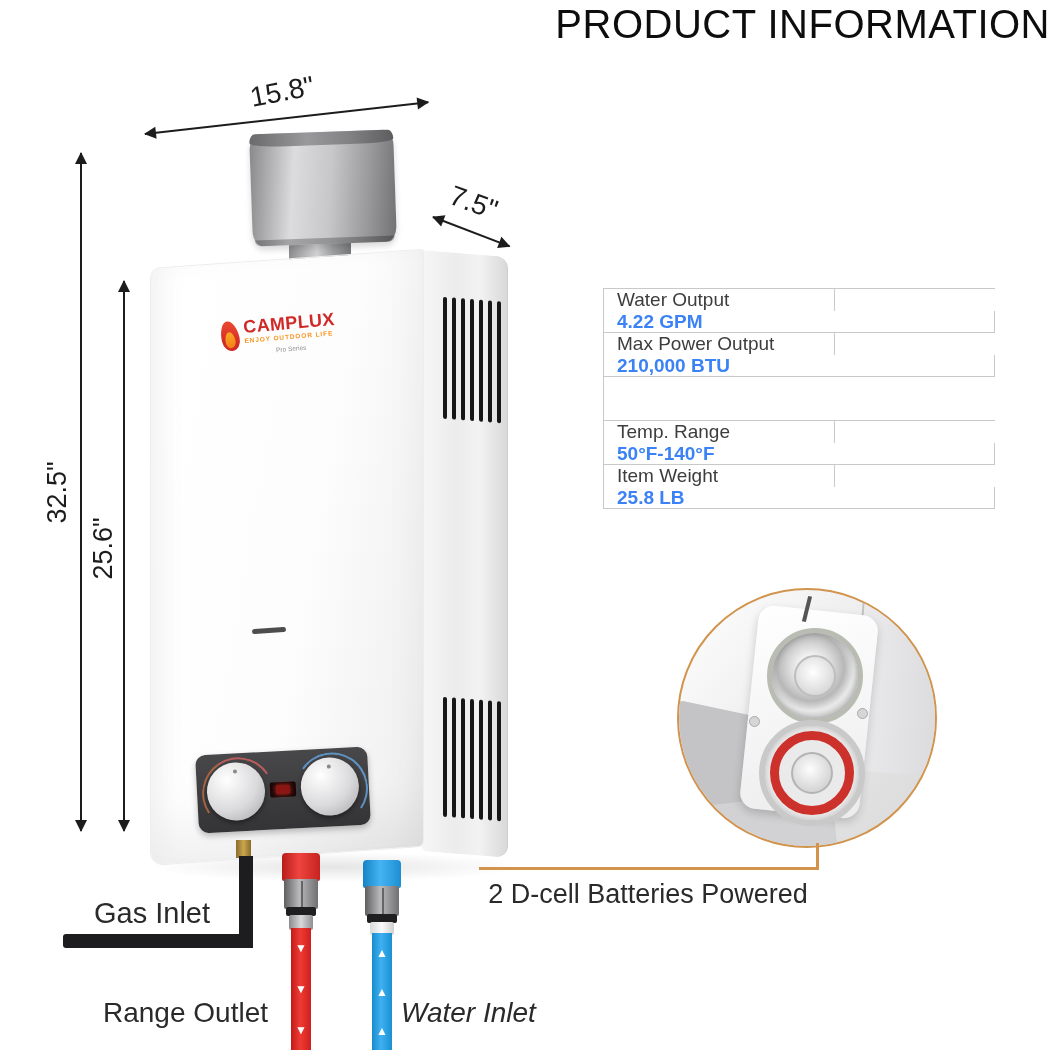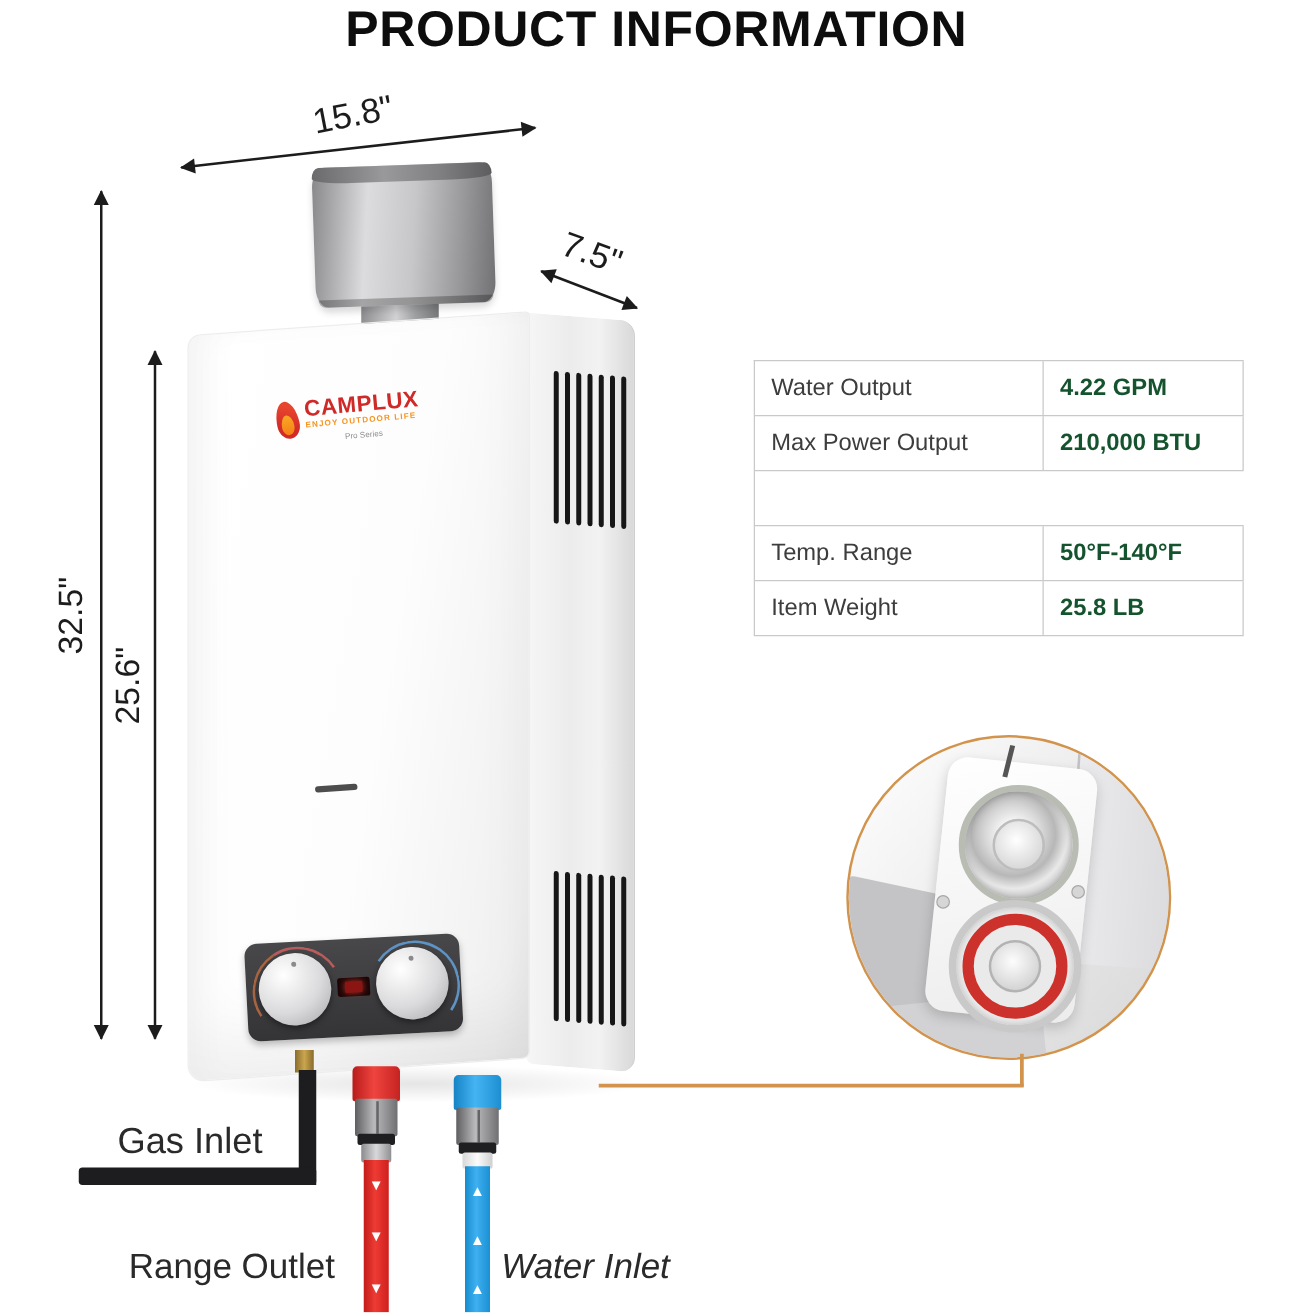--- a/index.html
+++ b/index.html
@@ -3,22 +3,22 @@
 <meta charset="utf-8">
 <style>
   html,body { margin:0; padding:0; background:#ffffff; }
   .canvas {
     position:relative; width:1050px; height:1050px; background:#ffffff;
     font-family:"Liberation Sans", sans-serif; overflow:hidden;
   }
 
   
   .page-title {
-    position:absolute; top:2px; left:0; width:1050px; text-align:center;
-    font-size:40px; font-weight:700; letter-spacing:0.5px; color:#0d0d0d;
+    position:absolute; top:2px; left:0; width:1050px; text-align:right;
+    font-size:40px; font-weight:400; letter-spacing:0.5px; color:#0d0d0d;
   }
 
   
   .vdim { position:absolute; width:2px; background:#1c1c1c; }
   .vdim::before { content:""; position:absolute; top:-1px; left:-5px;
     border-left:6px solid transparent; border-right:6px solid transparent; border-bottom:12px solid #1c1c1c; }
   .vdim::after { content:""; position:absolute; bottom:-1px; left:-5px;
     border-left:6px solid transparent; border-right:6px solid transparent; border-top:12px solid #1c1c1c; }
   .hdim { position:absolute; height:2px; background:#1c1c1c; }
   .hdim::before { content:""; position:absolute; left:-1px; top:-5px;
@@ -119,25 +119,25 @@
     justify-content:space-around; align-items:center; }
   .hose-red { left:291px; top:928px; height:122px;
     background:linear-gradient(90deg,#c21b1a,#ee3b34 45%,#cf201e); }
   .hose-blue { left:372px; top:933px; height:117px;
     background:linear-gradient(90deg,#168ccd,#3fb0f1 45%,#1a90d3); }
   .flow-arrow { color:#ffffff; font-size:12px; line-height:1; }
 
   
   .spec-table { position:absolute; left:603px; top:288px; width:391px;
     border-top:1px solid #c9c9c9; border-left:1px solid #c9c9c9; background:#ffffff; }
-  .spec-row { display:flex; height:43px; border-bottom:1px solid #c9c9c9; }
+  .spec-row { display:flex; height:43px; border-bottom:1px solid #c9c9c9;flex-direction:column; }
   .spec-label { width:217px; border-right:1px solid #c9c9c9; display:flex; align-items:center;
     padding-left:13px; font-size:19px; color:#3d3d3d; font-weight:500; }
   .spec-value { flex:1; display:flex; align-items:center; padding-left:13px;
-    font-size:19px; color:#14532d; font-weight:700; border-right:1px solid #c9c9c9; }
+    font-size:19px; color:#3b82f6; font-weight:700; border-right:1px solid #c9c9c9; }
 
   
   .inset { position:absolute; left:677px; top:588px; width:256px; height:256px; border-radius:50%;
     border:2px solid #d2944d; overflow:hidden;
     background:linear-gradient(130deg,#ffffff 0%,#ededed 45%,#d7d7d7 100%); }
   .inset .machinery { position:absolute; left:-14px; top:118px; width:92px; height:100px;
     background:#c4c4c6; transform:rotate(12deg); border-radius:8px; }
   .inset .machinery2 { position:absolute; left:6px; bottom:-10px; width:150px; height:56px;
     background:#d2d2d4; transform:rotate(-6deg); }
   .inset .back-panel { position:absolute; right:-24px; top:4px; width:100px; height:180px;
@@ -284,18 +284,19 @@
     <div class="back-panel"></div>
     <div class="holder"></div>
     <div class="holder-slot"></div>
     <div class="batt-top"></div>
     <div class="batt-bottom"></div>
     <div class="screw" style="left:70px; top:126px;"></div>
     <div class="screw" style="left:178px; top:118px;"></div>
   </div>
   <div class="callout-v"></div>
   <div class="callout-h"></div>
+  <div class="big-label" style="left:472px; top:879px; width:352px; text-align:center; font-size:27px;">2 D-cell Batteries Powered</div>
 
   <div class="big-label" style="left:66px; top:897px; font-size:29px;margin-left:28px;">Gas Inlet</div>
   <div class="big-label" style="left:103px; top:997px;">Range Outlet</div>
   <div class="big-label" style="left:401px; top:997px;font-style:italic;">Water Inlet</div>
 
 </div>
 
 </body></html>

